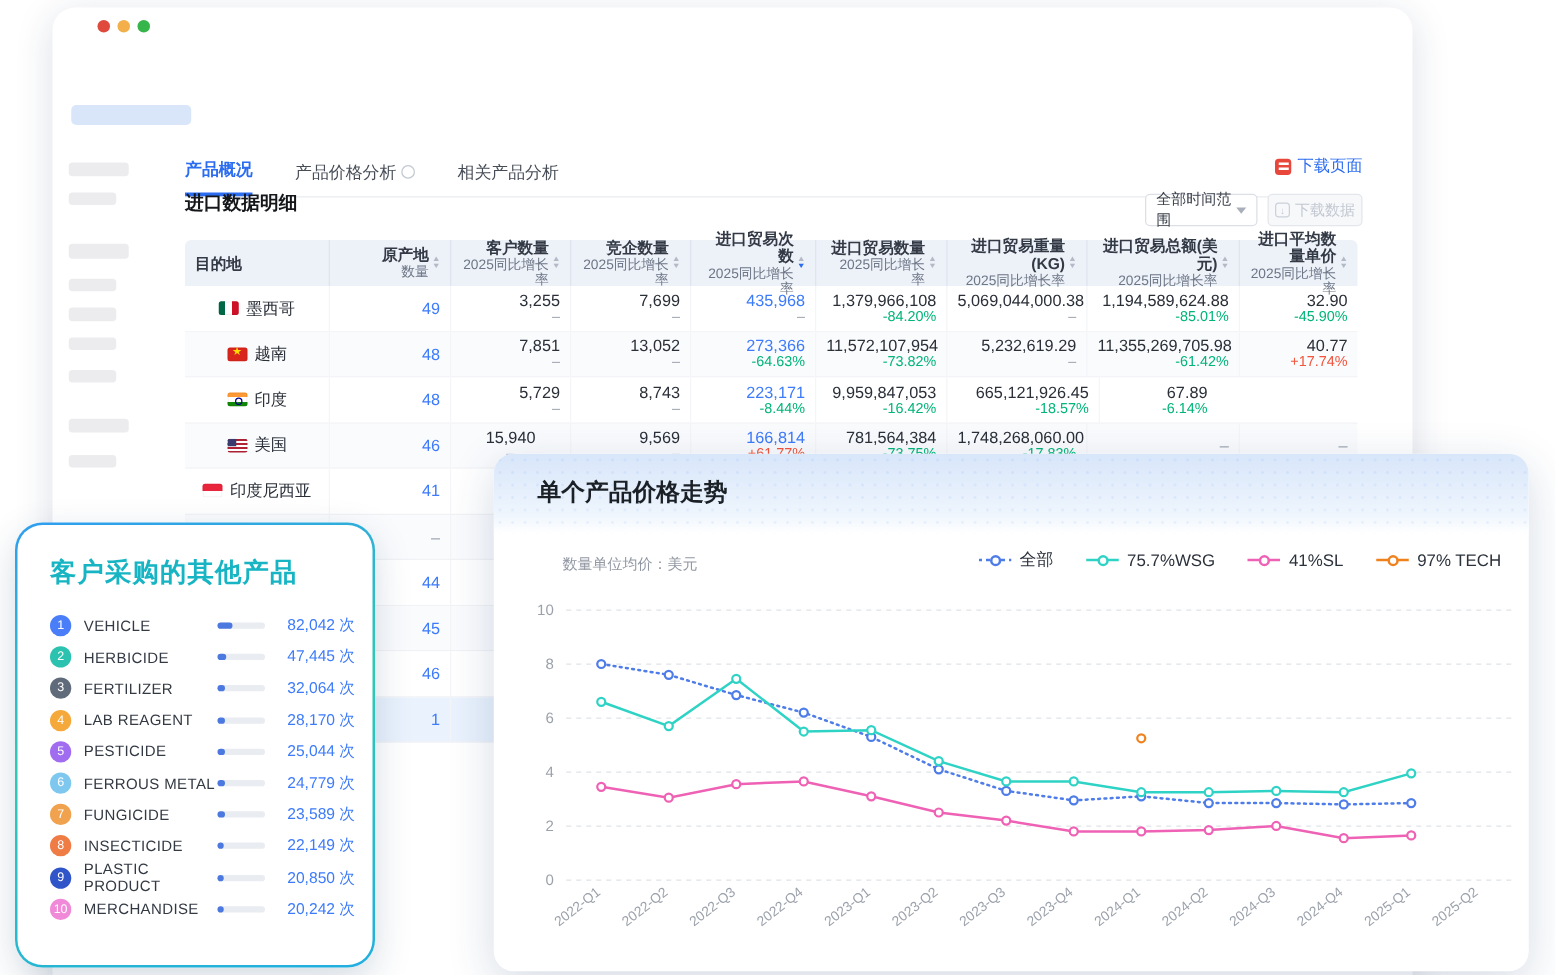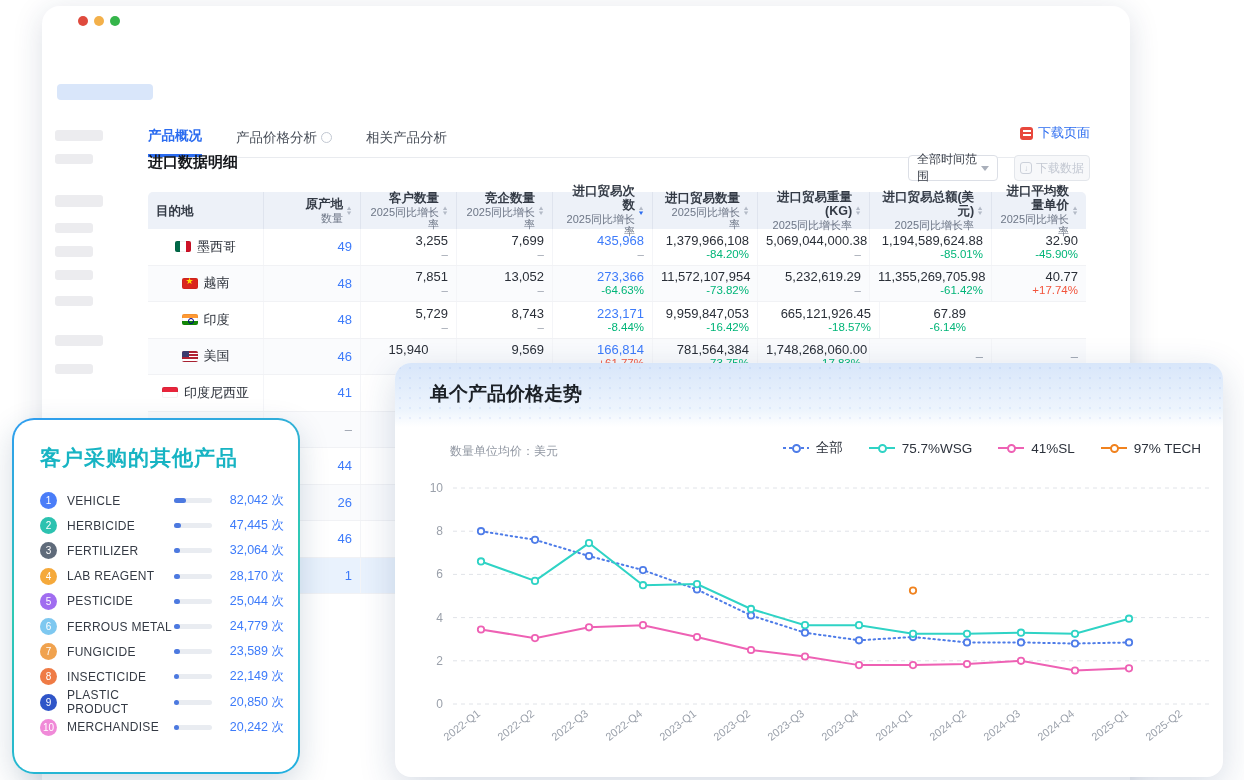--- a/index.html
+++ b/index.html
@@ -24,21 +24,21 @@
   .tab.active{color:#2b6cf0;font-weight:bold;border-bottom:3px solid #2b6cf0;}
   .circ-icon{width:11px;height:11px;border-radius:50%;border:1px solid #c2c8d2;display:inline-block;}
   .sec-title{position:absolute;left:148px;top:153px;font-size:15px;font-weight:bold;color:#14161a;z-index:2;}
   
   .dl-page{position:absolute;right:154px;top:124px;display:flex;align-items:center;gap:5px;
            font-size:13px;color:#2b6cf0;z-index:2;cursor:pointer;}
   .page-icon{width:13px;height:13px;background:#e8473c;border-radius:3px;position:relative;}
   .page-icon::after{content:"";position:absolute;left:2.5px;top:3px;width:8px;height:2px;background:#fff;
                     box-shadow:0 4px 0 #fff;}
   
-  .controls{position:absolute;right:154px;top:155px;display:flex;gap:16px;z-index:2;}
+  .controls{position:absolute;right:154px;top:155px;display:flex;gap:8px;z-index:2;}
   .select{width:90px;height:26px;border:1px solid #dcdfe6;border-radius:4px;background:#fff;
           display:flex;align-items:center;justify-content:space-between;padding:0 8px;font-size:12px;color:#3c414b;cursor:pointer;}
   .caret{width:0;height:0;border-left:4px solid transparent;border-right:4px solid transparent;border-top:5px solid #a9afba;}
   .dl-btn{width:76px;height:26px;border:1px solid #e3e6eb;border-radius:4px;background:#f7f8fa;
           display:flex;align-items:center;justify-content:center;gap:4px;font-size:12px;color:#c3c8d2;cursor:pointer;}
   .dl-icon{width:12px;height:12px;border:1px solid #ccd1da;border-radius:3px;color:#c3c8d2;font-size:8px;
            display:flex;align-items:center;justify-content:center;}
   
   .table{position:absolute;left:148px;top:192px;width:938px;z-index:2;}
   .thead{display:flex;height:37px;background:#edf1f8;border-radius:5px 5px 0 0;}
@@ -490,21 +490,21 @@
             <div class="g"></div>
           </div>
           <div class="td" style="width: 95px;">
             <div class="v"></div>
             <div class="g"></div>
           </div>
         </div>
         <div class="tr alt">
           <div class="td country" style="width: 115px;"></div>
           <div class="td" style="width: 97px;">
-            <span class="cnt">26</span>
+            <span class="cnt">45</span>
           </div>
           <div class="td" style="width: 96px;">
             <div class="v"></div>
             <div class="g"></div>
           </div>
           <div class="td" style="width: 96px;">
             <div class="v"></div>
             <div class="g"></div>
           </div>
           <div class="td" style="width: 100px;">

